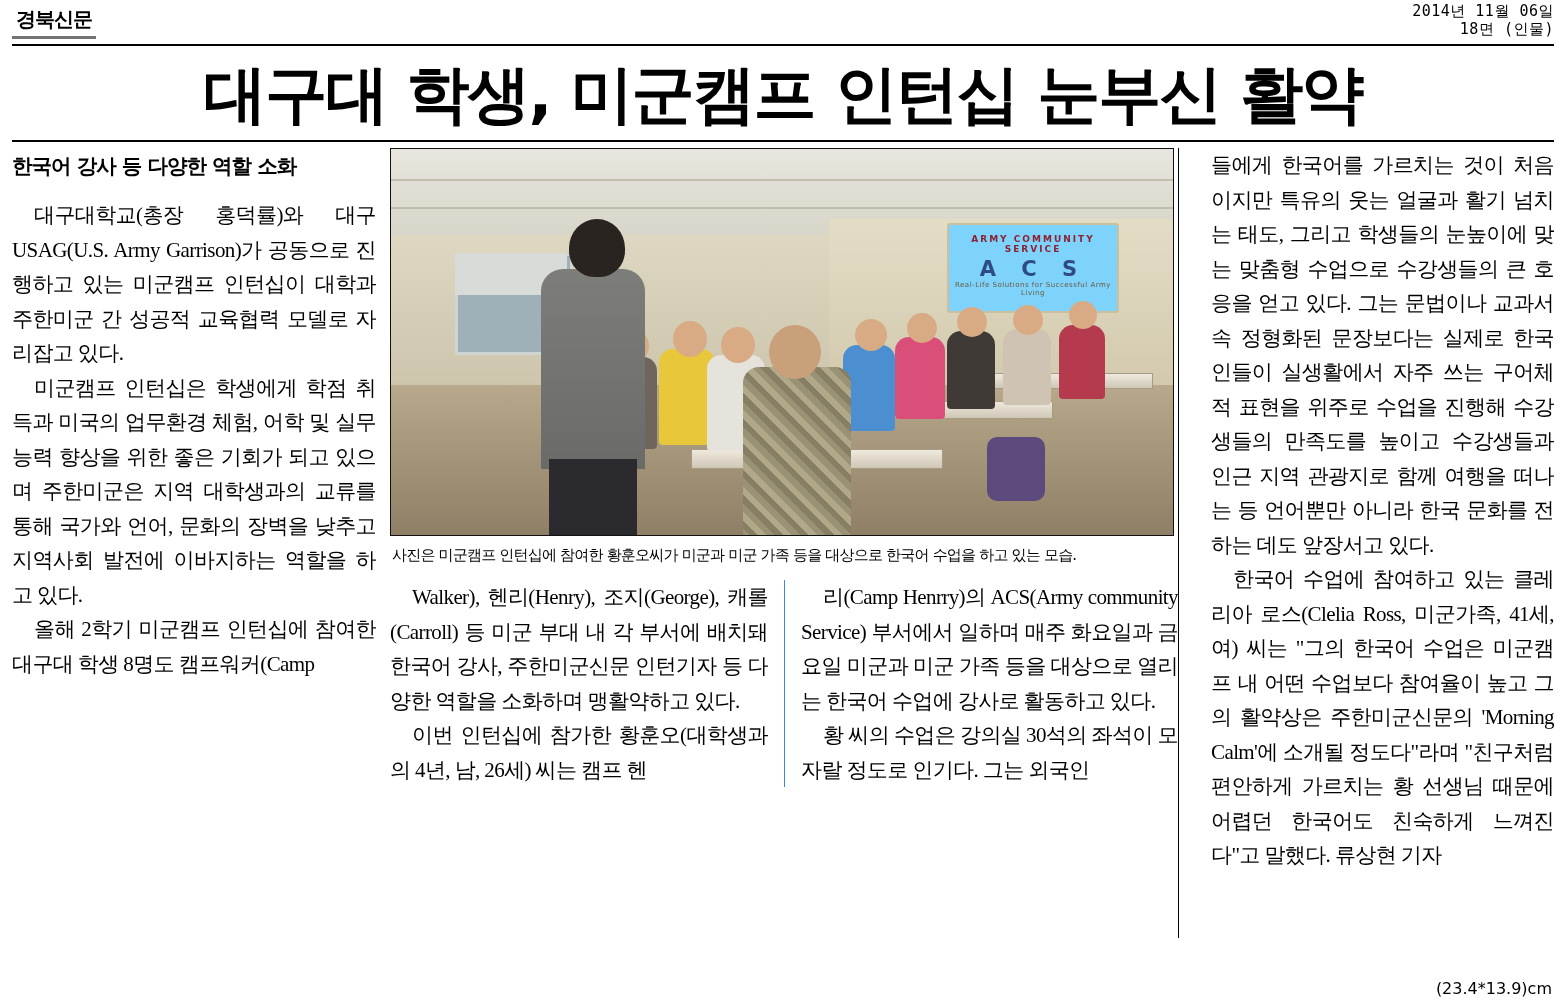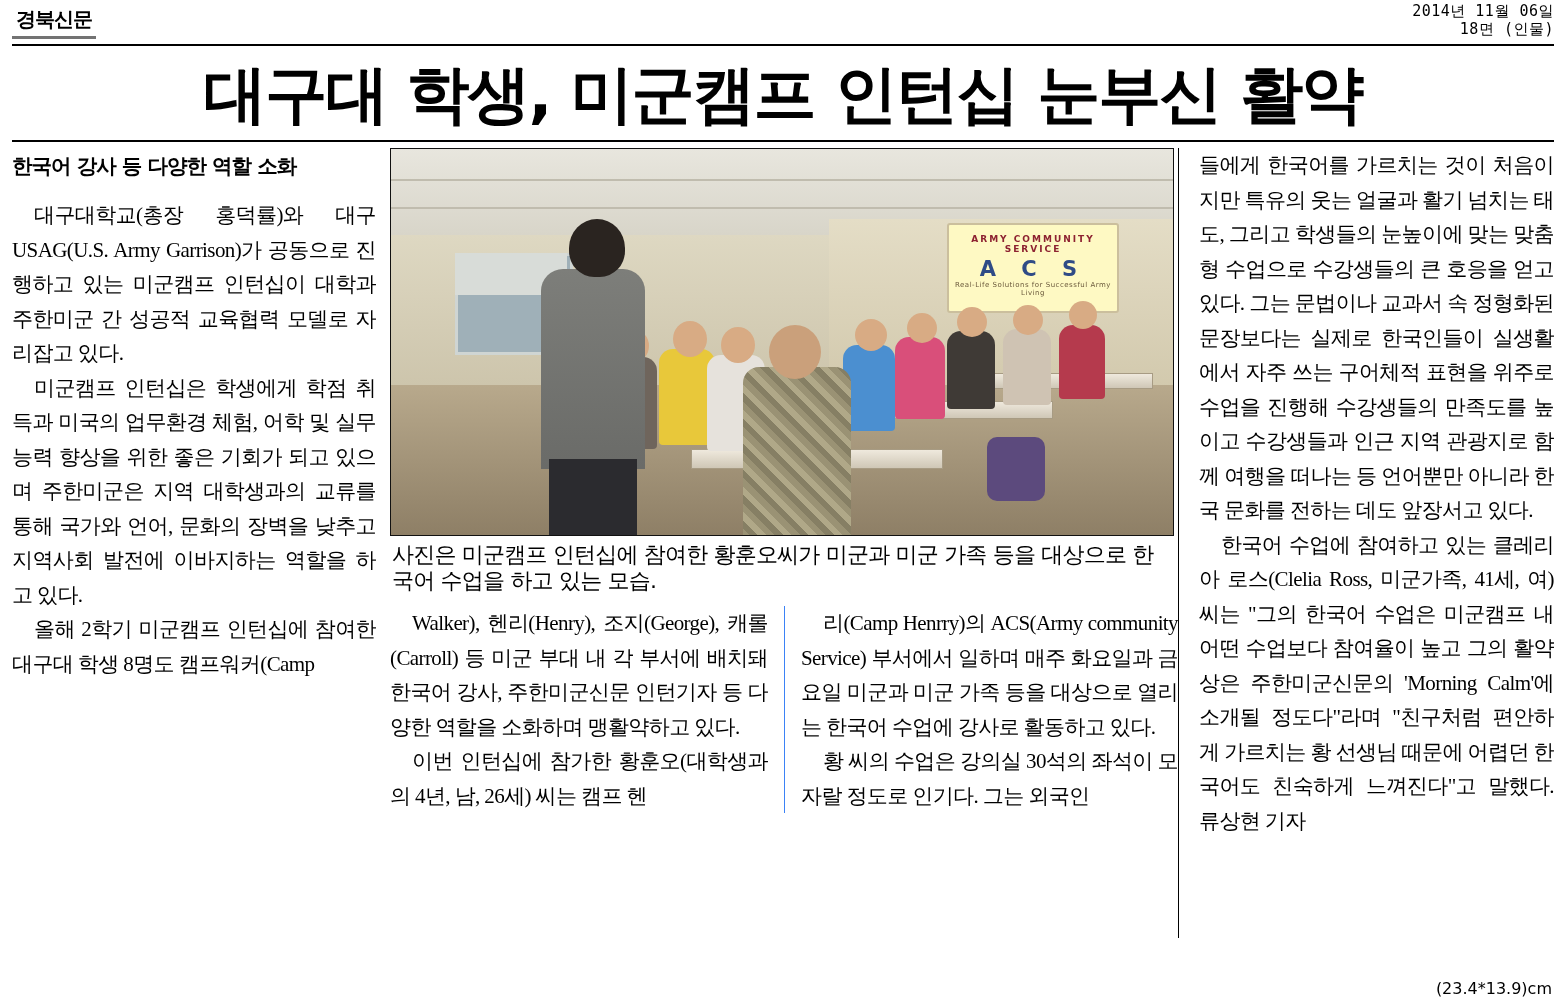--- a/index.html
+++ b/index.html
@@ -74,21 +74,21 @@
   .body-area {
     position: relative;
     display: flex;
     height: 790px;
   }
   .col {
     box-sizing: border-box;
   }
   .col-left  { width: 378px; padding-right: 14px; }
   .col-mid   { width: 788px; }
-  .col-right { width: 376px; padding-left: 20px; border-left: 1px solid #000; }
+  .col-right { width: 376px; padding-left: 32px; border-left: 1px solid #000; }
 
   .subhead {
     font-family: "DejaVu Sans", sans-serif;
     font-weight: bold;
     font-size: 20.5px;
     line-height: 36px;
     letter-spacing: -1px;
     white-space: nowrap;
   }
   .subhead-wrap { margin-bottom: 14px; }
@@ -109,21 +109,21 @@
     width: 784px;
     height: 388px;
     border: 1px solid #111;
     box-sizing: border-box;
     position: relative;
     overflow: hidden;
     background: #b9ad94;
   }
   .caption {
     font-family: "DejaVu Sans", sans-serif;
-    font-size: 22px;
+    font-size: 15px;
     line-height: 26px;
     letter-spacing: -0.8px;
     padding: 6px 2px 0 2px;
     width: 780px;
   }
   .photo-cols {
     display: flex;
     margin-top: 12px;
     width: 788px;
   }
@@ -161,21 +161,21 @@
   .ph-window {
     position: absolute; left: 64px; top: 104px; width: 112px; height: 96px;
     background: #9fb0b8; border: 3px solid #cfd5d3;
   }
   .ph-blind {
     position: absolute; left: 64px; top: 104px; width: 112px; height: 42px;
     background: #d8dcd8;
   }
   .ph-banner {
     position: absolute; left: 556px; top: 74px; width: 168px; height: 86px;
-    background: #fef9c3; border: 2px solid #cbbf9d; border-radius: 3px;
+    background: #7dd3fc; border: 2px solid #cbbf9d; border-radius: 3px;
     text-align: center;
   }
   .ph-banner .b1 {
     font-family: "DejaVu Sans", sans-serif; font-size: 9px; font-weight: bold;
     color: #8d2231; letter-spacing: 2px; margin-top: 9px;
   }
   .ph-banner .b2 {
     font-family: "DejaVu Sans", sans-serif; font-size: 21px; font-weight: bold;
     color: #2f4b86; letter-spacing: 9px; margin-top: 3px;
   }

